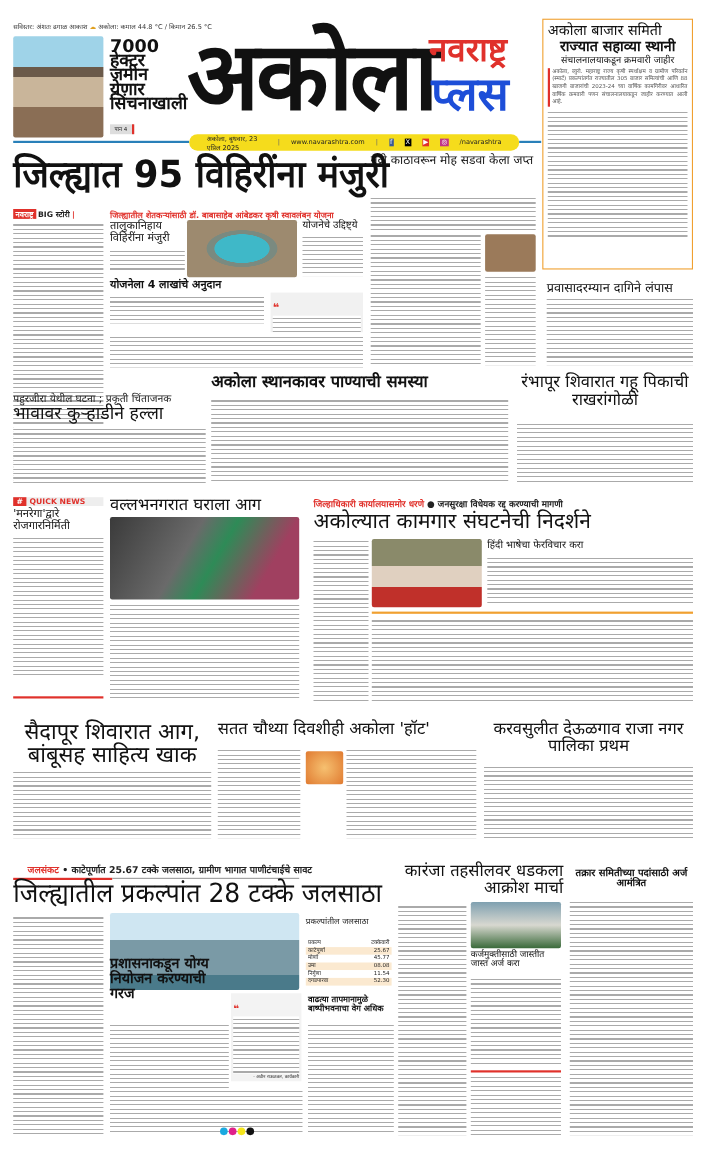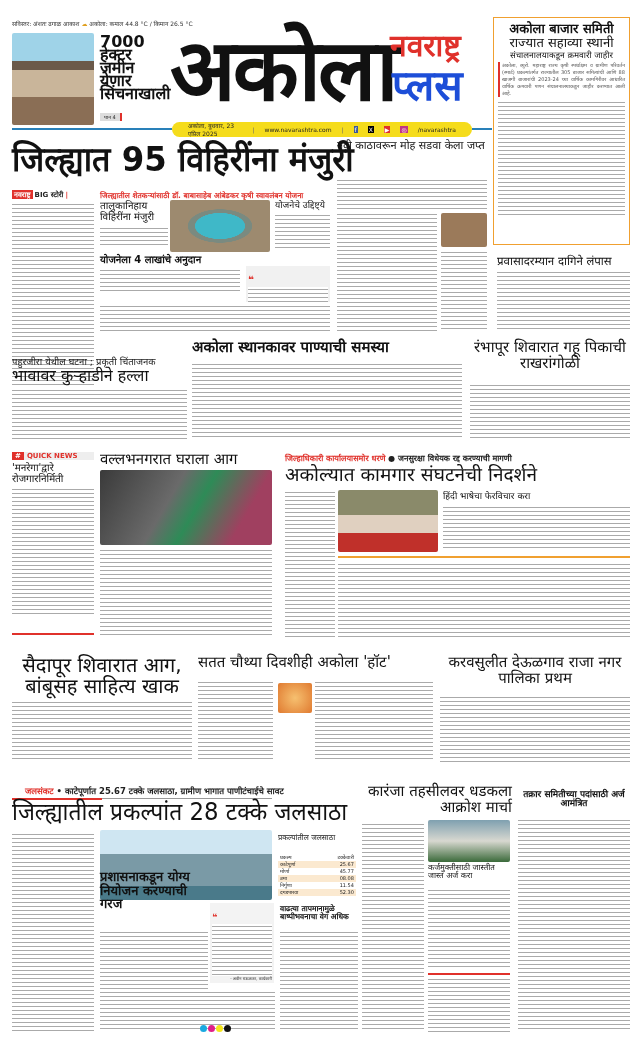--- a/index.html
+++ b/index.html
@@ -43,22 +43,22 @@
   <span style="color:#666">|</span>
   <span style="background:#3b5998;color:#fff;padding:0 1px">f</span>
   <span style="background:#000;color:#fff;padding:0 1px">X</span>
   <span style="background:#e0312b;color:#fff;padding:0 1px">▶</span>
   <span style="background:#c13584;color:#fff;padding:0 1px">◎</span>
   <span>/navarashtra</span>
 </div>
 <div class="abs" style="left:472px;top:128px;width:20px;height:2px;background:#2980b9"></div>
 
 <div class="abs" style="left:493px;top:17px;width:137px;height:228px;border:1px solid #f0a030;padding:4px">
-  <div class="hd" style="font-size:13px;text-align:center;font-weight:bold">अकोला बाजार समिती</div>
-  <div class="hd" style="font-size:13px;text-align:center;font-weight:normal">राज्यात सहाव्या स्थानी</div>
+  <div class="hd" style="font-size:13px;text-align:left;font-weight:normal">अकोला बाजार समिती</div>
+  <div class="hd" style="font-size:13px;text-align:center;font-weight:bold">राज्यात सहाव्या स्थानी</div>
   <div class="hd" style="font-size:8.5px;text-align:center;font-weight:normal;margin:2px 0">संचालनालयाकडून क्रमवारी जाहीर</div>
   <div class="txt" style="border-left:2px solid #e0312b;padding-left:2px">अकोला, ब्युरो. महाराष्ट्र राज्य कृषी स्पर्धाक्षम व ग्रामीण परिवर्तन (स्मार्ट) प्रकल्पांतर्गत राज्यातील 305 बाजार समित्यांची आणि 88 खाजगी बाजारांची 2023-24 च्या वार्षिक कामगिरीवर आधारित वार्षिक क्रमवारी पणन संचालनालयाकडून जाहीर करण्यात आली आहे.</div>
   <div class="txt grey" style="height:118px;margin-top:3px"></div>
 </div>
 
 <div class="abs hd" style="left:12px;top:140px;font-size:34px;line-height:38px;white-space:nowrap;transform:scaleX(.95);transform-origin:left">जिल्ह्यात 95 विहिरींना मंजुरी</div>
 <div class="abs" style="left:12px;top:190px;display:flex;align-items:center;gap:2px;font-size:7px;font-weight:bold">
   <span style="background:#e0312b;color:#fff;padding:0 2px">नवराष्ट्र</span>
   <span>BIG स्टोरी</span>
   <span style="color:#e0312b">|</span>

